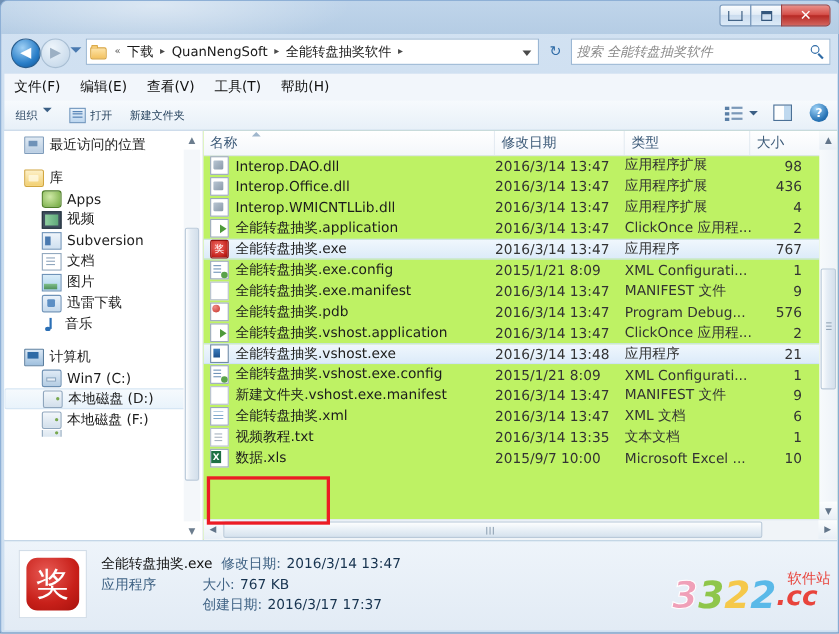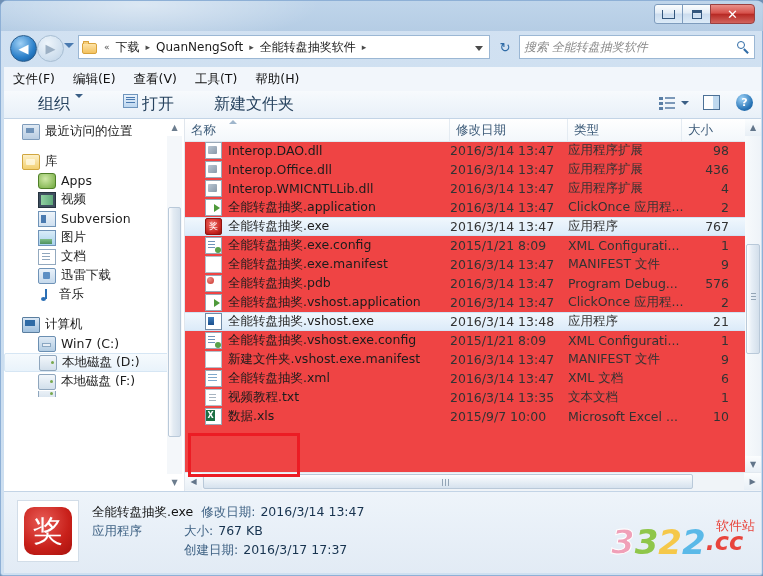--- a/index.html
+++ b/index.html
@@ -94,21 +94,21 @@
   
   #menubar{position:absolute;left:3px;top:66px;width:757px;height:24px;
     background:#f2f6fb;display:flex;align-items:center;padding-left:9px;box-sizing:border-box;}
   .menuitem{font-size:12.5px;color:#111;margin-right:18px;white-space:nowrap;}
 
   
   #toolbar{position:absolute;left:3px;top:90px;width:757px;height:28px;
     background:linear-gradient(to bottom,#f7fafd,#e8f0f8);
     border-bottom:1px solid #c3d4e6;
     display:flex;align-items:center;box-sizing:border-box;padding-left:10px;}
-  .tbitem{font-size:16px;color:#26425e;margin-right:16px;display:flex;white-space:nowrap;margin-left:24px;}
+  .tbitem{font-size:10px;color:#26425e;margin-right:16px;display:flex;white-space:nowrap;}
   .tbcaret{width:0;height:0;margin-left:5px;
     border-left:4px solid transparent;border-right:4px solid transparent;border-top:4px solid #3b5f85;}
   .openic{width:15px;height:14px;margin-right:4px;flex:none;
     background:linear-gradient(to bottom,#e9f2fb,#bcd6ef);border:1px solid #6f95bd;box-sizing:border-box;
     position:relative;}
   .openic:after{content:"";position:absolute;left:2px;top:4px;right:2px;height:1px;background:#4a7ab0;
     box-shadow:0 3px 0 #4a7ab0,0 -2px 0 #4a7ab0;}
   #tbright{position:absolute;right:8px;top:3px;display:flex;align-items:center;}
   .viewic{width:16px;height:14px;position:relative;}
   .viewic i{position:absolute;left:0;width:4px;height:3px;background:#5a7fa6;display:block;}
@@ -166,32 +166,32 @@
   
   #navsb{position:absolute;right:2px;top:0;width:15px;height:372px;background:#fff;}
   #navsb .track{position:absolute;left:0;top:17px;right:0;bottom:17px;background:#f4f7fa;}
   #navsb .thumb{position:absolute;left:1px;width:13px;
     background:linear-gradient(to right,#fcfdfe,#e3ebf3 40%,#d3dfeb);border:1px solid #b9c9d9;
     box-sizing:border-box;border-radius:2px;}
   #navsb .ar{position:absolute;left:0;width:15px;height:17px;display:flex;align-items:center;justify-content:center;
     color:#6c7d8e;font-size:8px;}
 
   
-  #filelist{position:absolute;left:181px;top:0;width:576px;height:372px;background:#ef4444;overflow:hidden;}
+  #filelist{position:absolute;left:181px;top:0;width:576px;height:372px;background:#bef264;overflow:hidden;}
   #colhdr{position:absolute;left:0;top:0;width:576px;height:22px;
     background:linear-gradient(to bottom,#ffffff,#f3f7fb);border-bottom:1px solid #dfe7ef;}
   .col{position:absolute;top:0;height:22px;line-height:22px;font-size:12.5px;color:#3c5a78;
     padding-left:6px;box-sizing:border-box;border-right:1px solid #e4ebf2;white-space:nowrap;}
   #sortmark{position:absolute;left:44px;top:1px;width:0;height:0;
     border-left:4px solid transparent;border-right:4px solid transparent;border-bottom:4px solid #9fb6cc;}
   #rows{position:absolute;left:0;top:22px;width:560px;height:330px;}
   .frow{position:relative;height:19px;display:flex;align-items:center;font-size:12.5px;color:#1c1c1c;}
   .frow.sel{background:linear-gradient(to bottom,#f0f7fd,#dcebf9);
     border-top:1px solid #cfe3f5;border-bottom:1px solid #cfe3f5;height:19px;box-sizing:border-box;}
-  .fname{position:absolute;left:20px;display:flex;align-items:center;white-space:nowrap;}
+  .fname{position:absolute;left:6px;display:flex;align-items:center;white-space:nowrap;}
   .fdate{position:absolute;left:265px;color:#333;white-space:nowrap;}
   .ftype{position:absolute;left:383px;color:#333;white-space:nowrap;}
   .fsize{position:absolute;left:480px;width:64px;text-align:right;color:#333;white-space:nowrap;overflow:hidden;}
   .fi{width:15px;height:15px;margin-right:6px;flex:none;position:relative;}
   
   .ic-dll{background:#fff;border:1px solid #9aa9b8;}
   .ic-dll:after{content:"";position:absolute;left:2px;top:3px;width:9px;height:8px;
     background:linear-gradient(135deg,#b9c6d3,#8a9aaa);border-radius:1px;}
   .ic-app{background:#fff;border:1px solid #9aa9b8;}
   .ic-app:after{content:"";position:absolute;left:8px;top:4px;width:0;height:0;
@@ -387,26 +387,26 @@
       </div>
       <div class="navrow ind2">
         <span class="ni ic-video"></span>
         <span>视频</span>
       </div>
       <div class="navrow ind2">
         <span class="ni ic-sub"></span>
         <span>Subversion</span>
       </div>
       <div class="navrow ind2">
+        <span class="ni ic-doc"></span>
+        <span>文档</span>
+      </div>
+      <div class="navrow ind2">
         <span class="ni ic-pic"></span>
         <span>图片</span>
-      </div>
-      <div class="navrow ind2">
-        <span class="ni ic-doc"></span>
-        <span>文档</span>
       </div>
       <div class="navrow ind2">
         <span class="ni ic-dl"></span>
         <span>迅雷下载</span>
       </div>
       <div class="navrow ind2">
         <span class="ni ic-music"></span>
         <span>音乐</span>
       </div>
       <div class="gap"></div>

